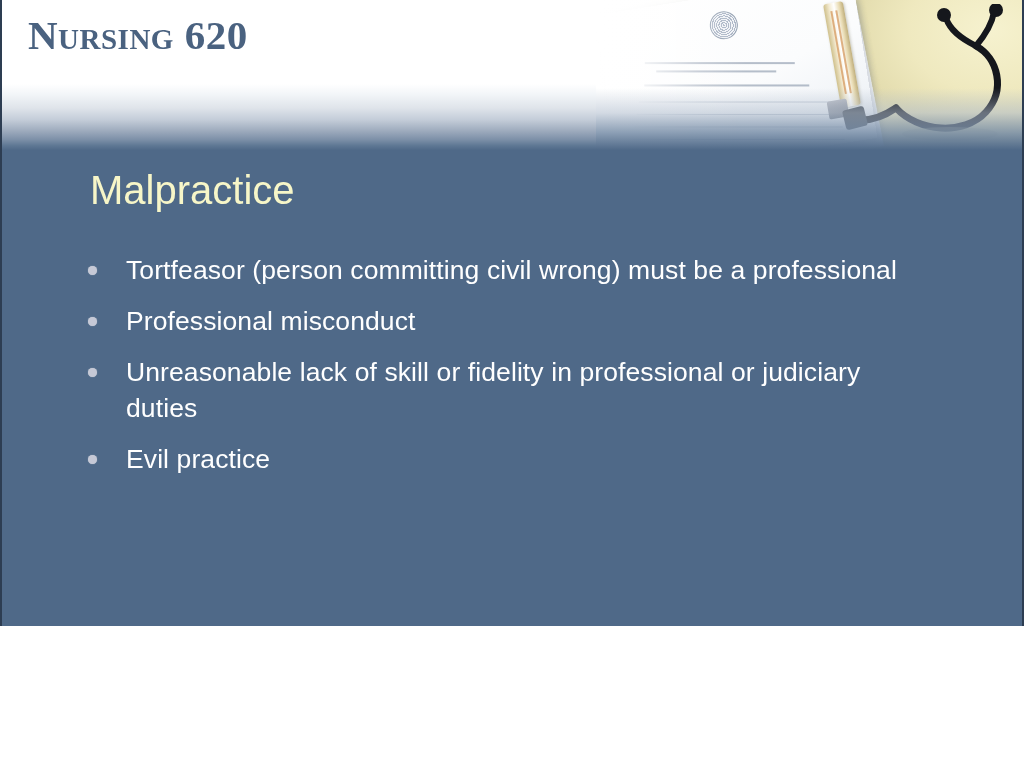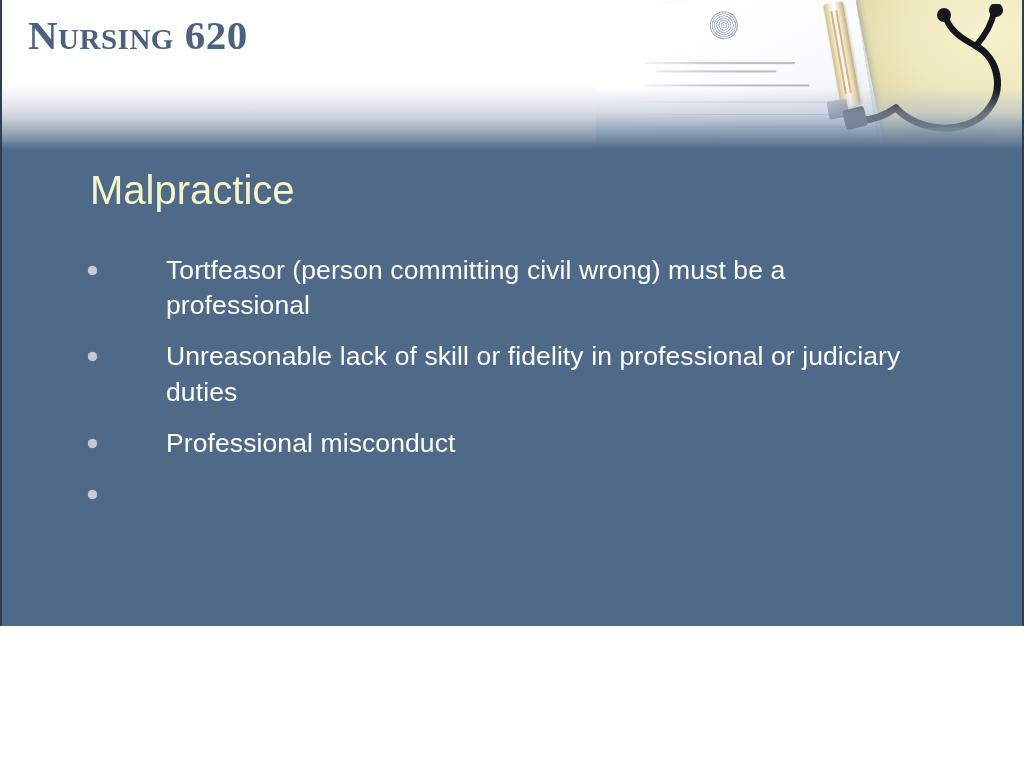--- a/index.html
+++ b/index.html
@@ -206,21 +206,20 @@
   .body-list {
     position: absolute;
     left: 86px;
     top: 253px;
     width: 830px;
   }
   .bullet-row {
     display: flex;
     align-items: flex-start;
     margin-bottom: 16px;
-    gap: 40px;
   }
   .bullet-dot {
     flex: 0 0 auto;
     width: 9px;
     height: 9px;
     border-radius: 50%;
     background: #c6c9d6;
     margin-top: 13px;
     margin-right: 29px;
     box-shadow: 0 0 1px rgba(255,255,255,0.6);
@@ -331,30 +330,31 @@
 
   <div class="body-list">
 
     <div class="bullet-row">
       <div class="bullet-dot"></div>
       <div class="bullet-text">Tortfeasor (person committing civil wrong) must be a professional</div>
     </div>
 
     <div class="bullet-row">
       <div class="bullet-dot"></div>
-      <div class="bullet-text">Unreasonable lack of skill or fidelity in professional or judiciary duties</div>
+      <div class="bullet-text">Professional misconduct</div>
     </div>
 
     <div class="bullet-row">
       <div class="bullet-dot"></div>
-      <div class="bullet-text">Professional misconduct</div>
+      <div class="bullet-text">Unreasonable lack of skill or fidelity in professional or judiciary duties</div>
     </div>
 
     <div class="bullet-row">
       <div class="bullet-dot"></div>
+      <div class="bullet-text">Evil practice</div>
     </div>
 
 
   </div>
 
   <div class="footer-rule"></div>
 
   <div class="page-number">3</div>
 
   <div class="uncg-logo">

